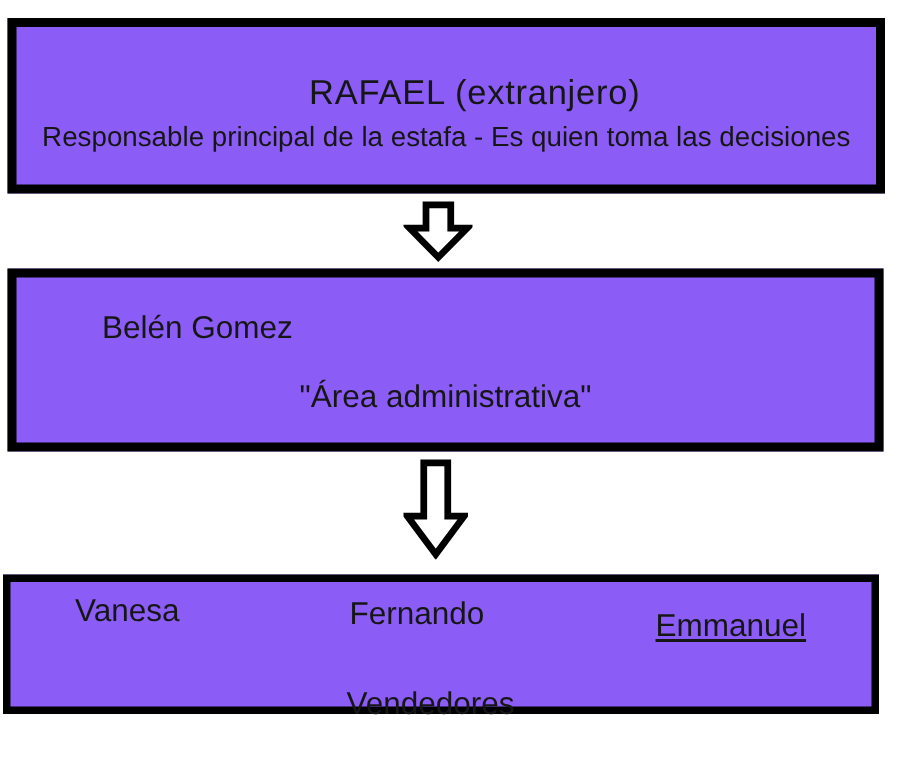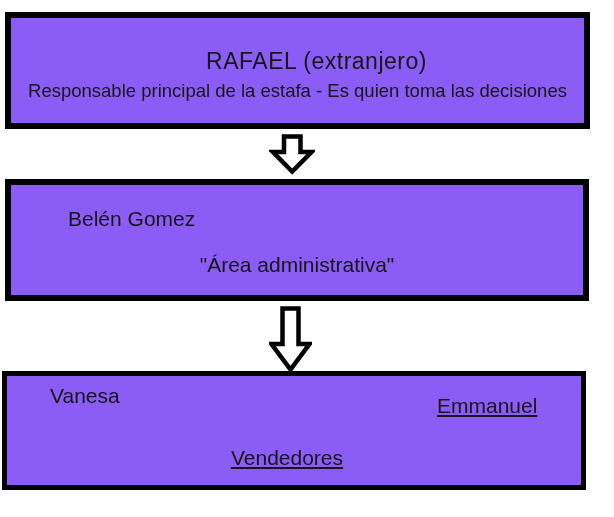--- a/index.html
+++ b/index.html
@@ -17,21 +17,21 @@
     overflow: hidden;
   }
   .box {
     position: absolute;
     background: #8b5cf6;
     border: 6px solid #000000;
     box-sizing: border-box;
   }
   .box1 { left: 5px;  top: 12px;  width: 585px; height: 117px; }
   .box2 { left: 5px;  top: 179px; width: 584px; height: 122px; }
-  .box3 { left: 2px;  top: 371px; width: 584px; height: 119px; border-width: 5px; }
+  .box3 { left: 2px;  top: 383px; width: 584px; height: 93px; border-width: 5px; }
 
   .box1 .title {
     position: absolute;
     left: 0; right: 0;
     top: 30px;
     text-align: center;
     font-size: 23px;
     letter-spacing: 0.5px;
     padding-left: 38px;
     white-space: nowrap;
@@ -65,21 +65,20 @@
   .box3 .name-2 { left: 226px; top: 10px; }
   .box3 .name-3 { left: 430px; top: 18px; text-decoration: underline; }
   .box3 .center-label {
     position: absolute;
     left: 0; right: 0;
     top: 70px;
     text-align: center;
     font-size: 21px;
     white-space: nowrap;
     padding-right: 14px;
-    text-decoration: underline;
   }
 
   .arrow {
     position: absolute;
     display: block;
   }
   .arrow1 { left: 269px; top: 134px; width: 46px; height: 41px; }
   .arrow2 { left: 269px; top: 306px; width: 43px; height: 67px; }
   .arrow polygon {
     fill: #ffffff;
@@ -106,17 +105,18 @@
     <span class="name name-left">Belén Gomez</span>
     <div class="center-label">"Área administrativa"</div>
   </div>
 
   <svg class="arrow arrow2" viewBox="0 0 43 67" aria-hidden="true">
     <polygon points="13.5,2.5 29.5,2.5 29.5,38 40.5,38 21.5,63.5 2.5,38 13.5,38"></polygon>
   </svg>
 
   <div class="box box3">
     <span class="name name-1">Vanesa</span>
+    <span class="name name-2">Fernando</span>
     <span class="name name-3">Emmanuel</span>
     <div class="center-label">Vendedores</div>
   </div>
 
 </div>
 
 </body></html>

